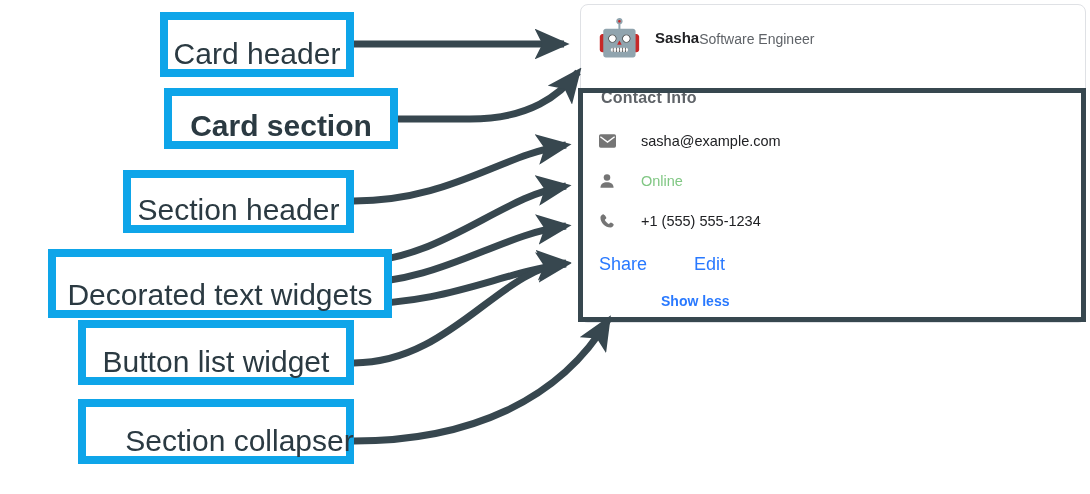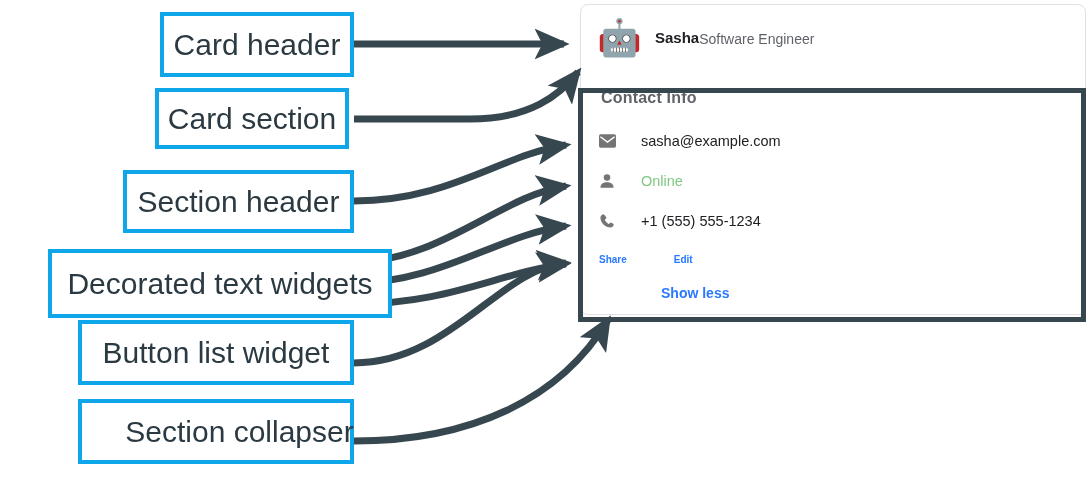--- a/index.html
+++ b/index.html
@@ -27,36 +27,36 @@
     height: 494px;
     pointer-events: none;
     z-index: 5;
   }
 
   
   .callout-box {
     position: absolute;
     box-sizing: border-box;
     background: #ffffff;
-    border: 4px solid #0ea5e9;
-    display: flex;
-    align-items: center;
+    border: 8px solid #0ea5e9;
+    display: flex;
+    align-items: flex-end;
     justify-content: center;
     z-index: 10;
   }
   .callout-label {
     color: #2b3a42;
     font-size: 30px;
     line-height: 1;
     white-space: nowrap;
     font-family: "Liberation Sans", sans-serif;
   }
 
   #callout-card-header      { left: 160px; top: 12px;  width: 194px; height: 65px; }
-  #callout-card-section     { left: 155px; top: 88px;  width: 194px; height: 61px; }
+  #callout-card-section     { left: 164px; top: 88px;  width: 234px; height: 61px; font-weight: bold; }
   #callout-section-header   { left: 123px; top: 170px; width: 231px; height: 63px; }
   #callout-decorated-text   { left: 10px;  top: 249px; width: 344px; height: 69px; margin-left: 38px; }
   #callout-button-list      { left: 78px;  top: 320px; width: 276px; height: 65px; }
   #callout-section-collapser{ left: 78px;  top: 399px; width: 276px; height: 65px; padding-left: 47px; }
 
   
   #profile-card {
     position: absolute;
     left: 580px;
     top: 4px;
@@ -138,22 +138,22 @@
   .row-text.status-online { color: #81c784; }
 
   
   #button-list {
     display: flex;
     align-items: center;
     margin-top: 14px;
     margin-left: 0px;
   }
   .text-button {
-    font-size: 10px;
-    font-weight: bold;
+    font-size: 18px;
+    font-weight: normal;
     color: #2979ff;
     background: none;
     border: none;
     padding: 0;
     cursor: pointer;
     font-family: "Liberation Sans", sans-serif;
     line-height: 1;
   }
   #btn-share { margin-right: 47px; }
 

